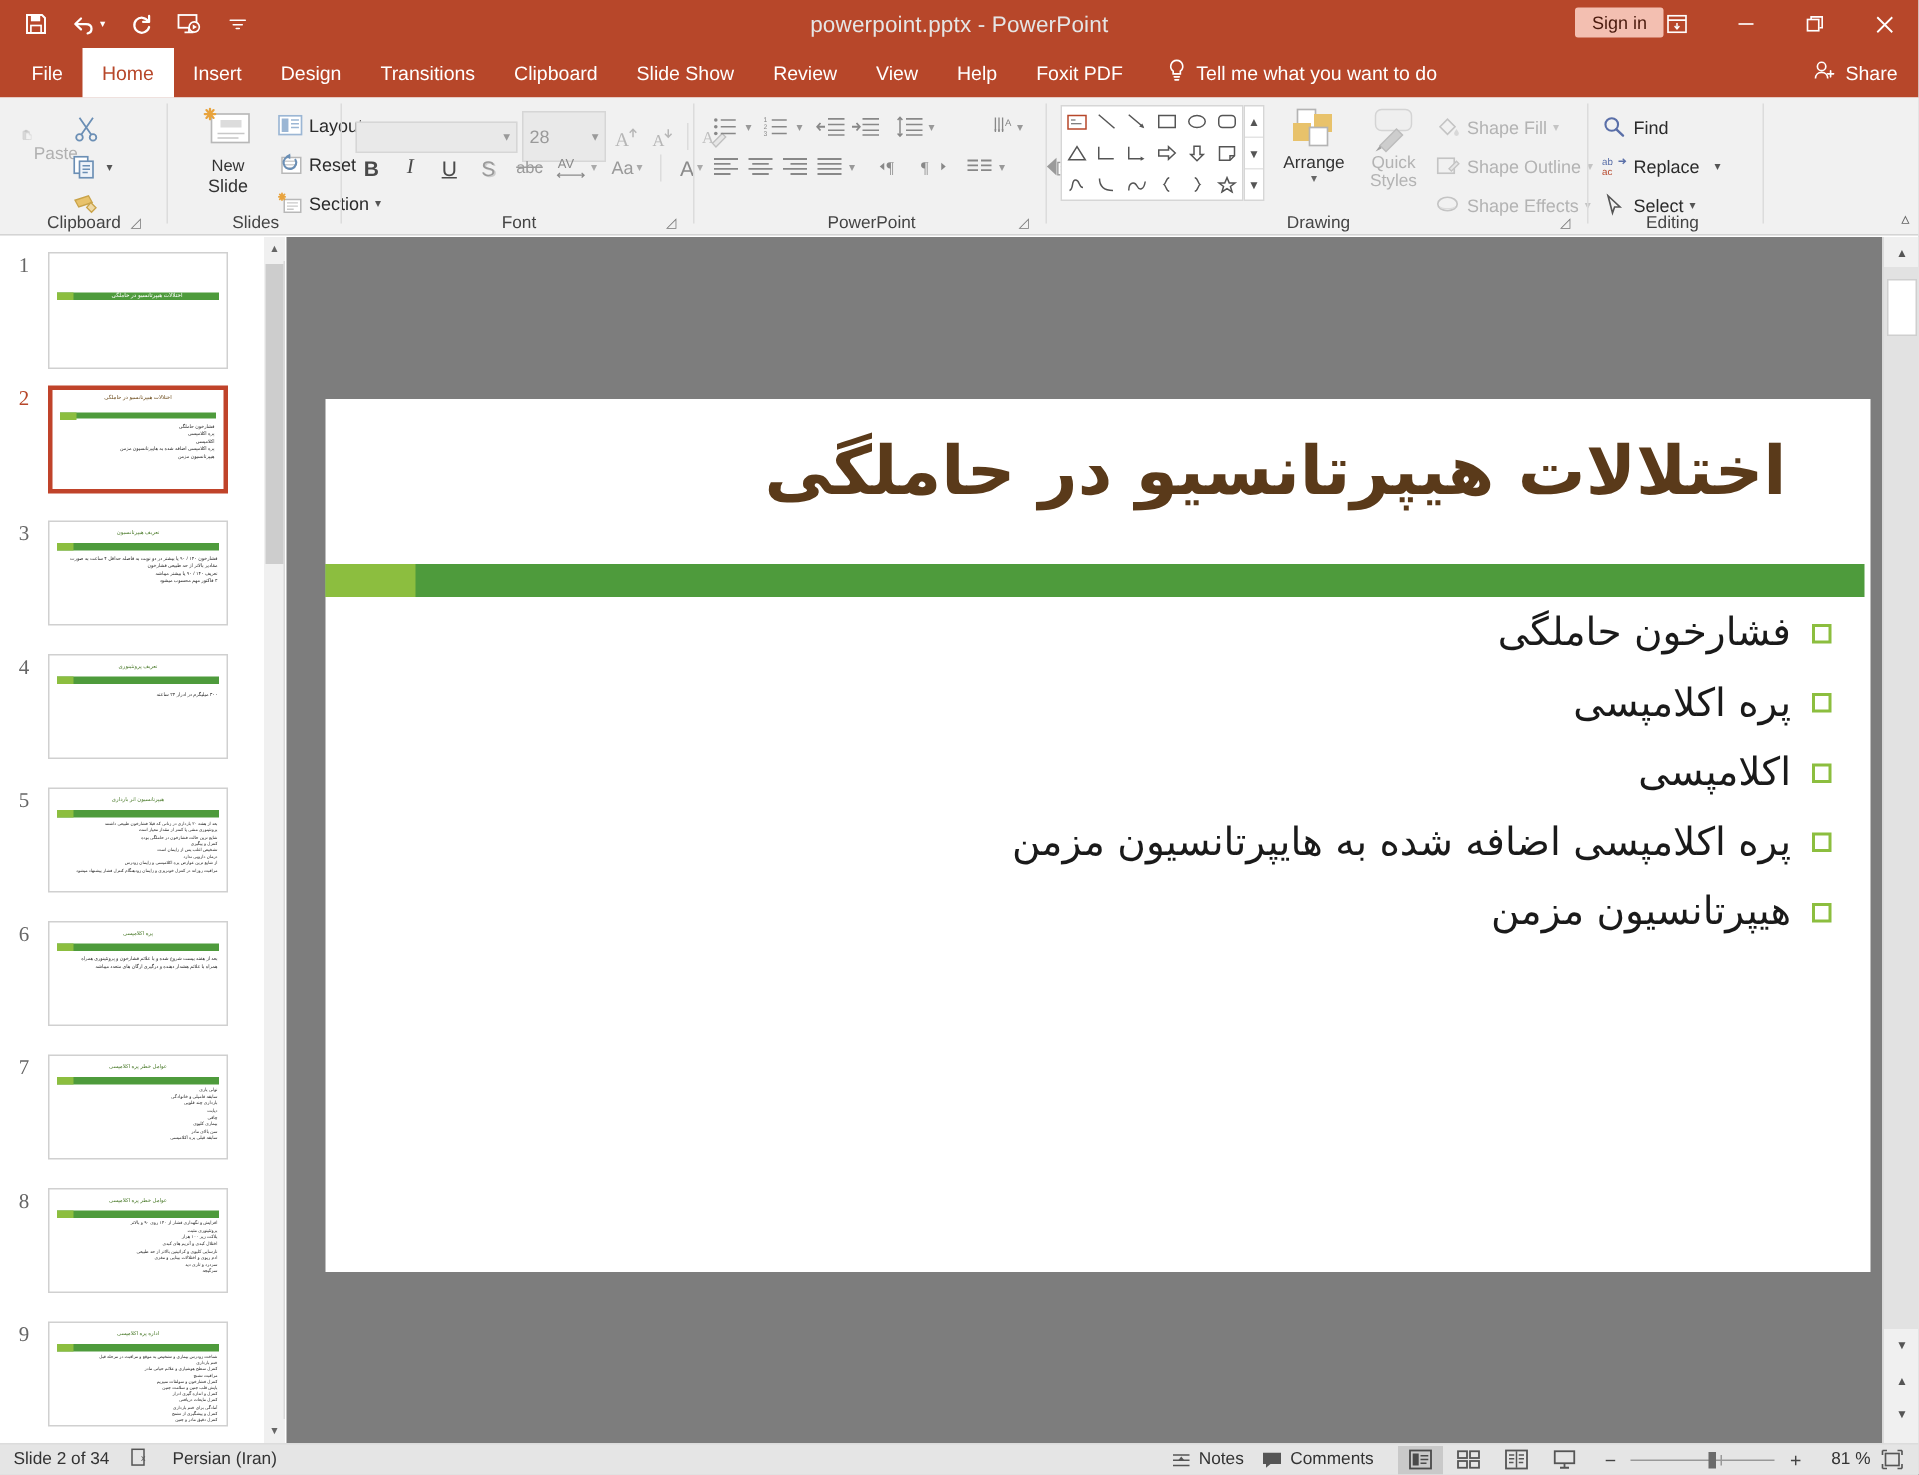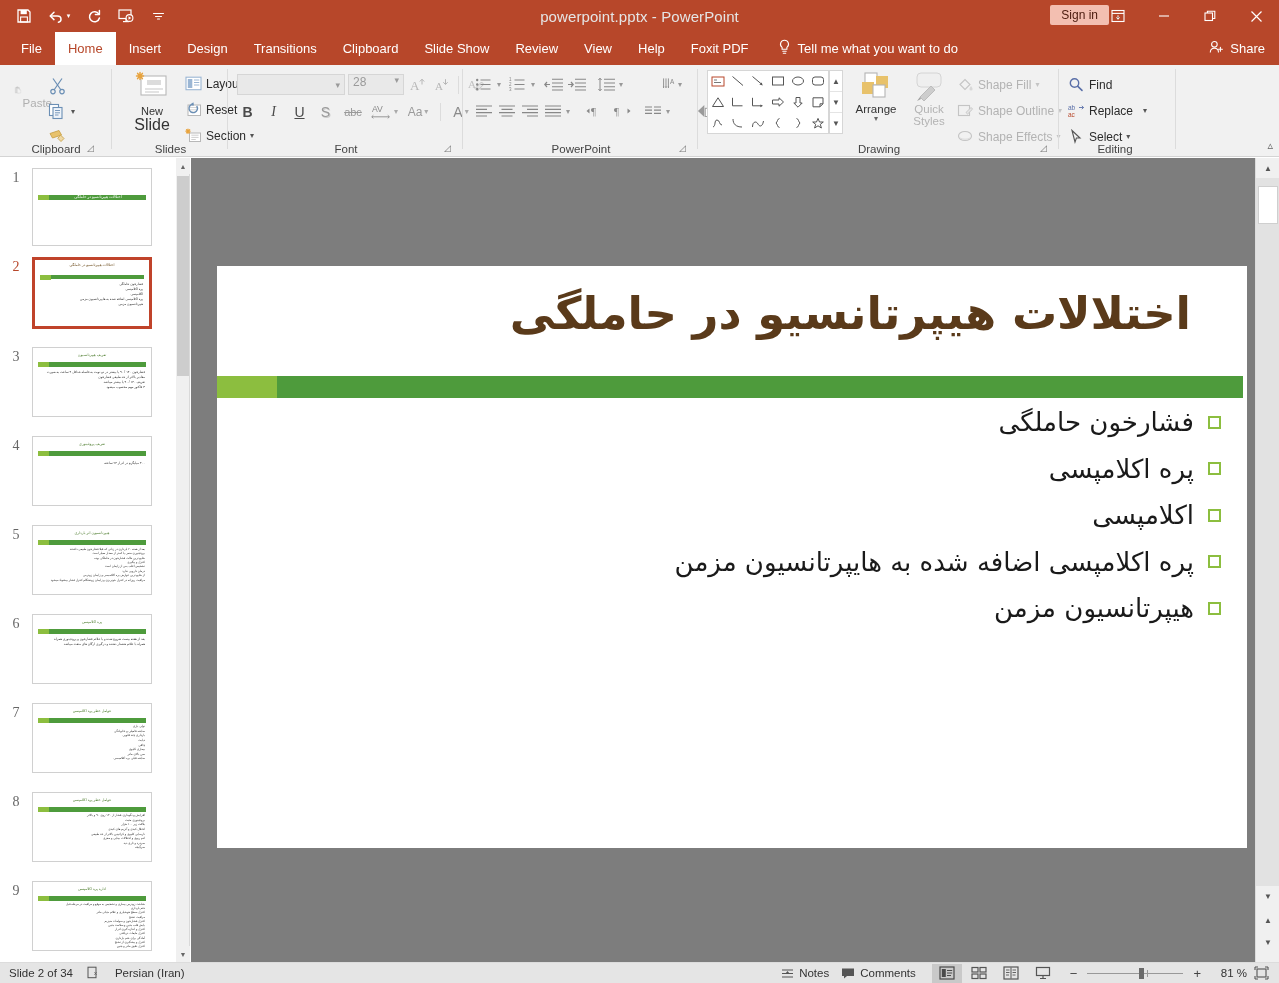--- a/index.html
+++ b/index.html
@@ -79,21 +79,21 @@
   .newslide { position: absolute; left: 10px; top: 6px; width: 58px; display: flex;
               flex-direction: column; align-items: center; cursor: pointer; }
   .slides-side { position: absolute; left: 72px; top: 8px; display: flex; flex-direction: column; gap: 5px; }
 
   
   #g-font { left: 229px; width: 234px; }
   .fontrow1 { position: absolute; left: 8px; top: 9px; display: flex; align-items: center; gap: 3px; }
   .fname { width: 108px; height: 21px; background: #e9e9e9; border: 1px solid #d6d6d6;
            display: flex; align-items: center; justify-content: flex-end; padding-right: 4px; cursor: pointer; }
   .fsize { width: 56px; height: 21px; background: #e9e9e9; border: 1px solid #d6d6d6;
-           display: flex; justify-content: space-between; padding: 0 4px;
+           display: flex; align-items: center; justify-content: space-between; padding: 16px 4px;
            font-size: 12px; color: #9a9a9a; cursor: pointer; }
   .fontrow2 { position: absolute; left: 8px; top: 36px; display: flex; align-items: center; gap: 5px;
               font-size: 14px; color: #999; }
   .fbtn { width: 21px; height: 21px; display: flex; align-items: center; justify-content: center;
           cursor: pointer; color: #999; }
 
   
   #g-paragraph { left: 464px; width: 234px; }
   .prow { position: absolute; left: 10px; display: flex; align-items: center; gap: 3px; }
   .pbtn { width: 20px; height: 20px; display: flex; align-items: center; justify-content: center;
@@ -362,21 +362,21 @@
 
   <div class="rgroup" id="g-slides">
     <div class="newslide">
       <svg width="38" height="34" viewBox="0 0 38 34">
         <rect x="8" y="5" width="25" height="19" fill="#fff" stroke="#b8b8b8" stroke-width="1.1"></rect>
         <rect x="14" y="9" width="14" height="5" fill="#dcdcdc"></rect>
         <path d="M12 18h18M12 21h14" stroke="#c8c8c8" stroke-width="1.1"></path>
         <path d="M7 1.5v7M3.5 5h7M4.6 2.4l4.8 5.2M9.4 2.4 4.6 7.6" stroke="#e8a33d" stroke-width="1.5" stroke-linecap="round"></path>
       </svg>
       <span style="font-size:11px;color:#333;line-height:13px;">New</span>
-      <span style="font-size:16px;color:#333;line-height:13px;">Slide</span>
+      <span style="font-size:12px;color:#333;line-height:13px;">Slide</span>
     </div>
     <div class="slides-side">
       <div class="smallbtn">
         <svg width="17" height="15" viewBox="0 0 17 15">
             <rect x="1" y="1.2" width="15" height="12.5" fill="#fff" stroke="#9bb6d4" stroke-width="1.1"></rect>
             <rect x="2.8" y="3" width="4.5" height="9" fill="#9bb6d4"></rect>
             <path d="M9 4h5.3M9 6.5h5.3M9 9h5.3" stroke="#9bb6d4" stroke-width="1"></path>
           </svg>
         <span>Layout</span>
         <span class="caret">▾</span>

